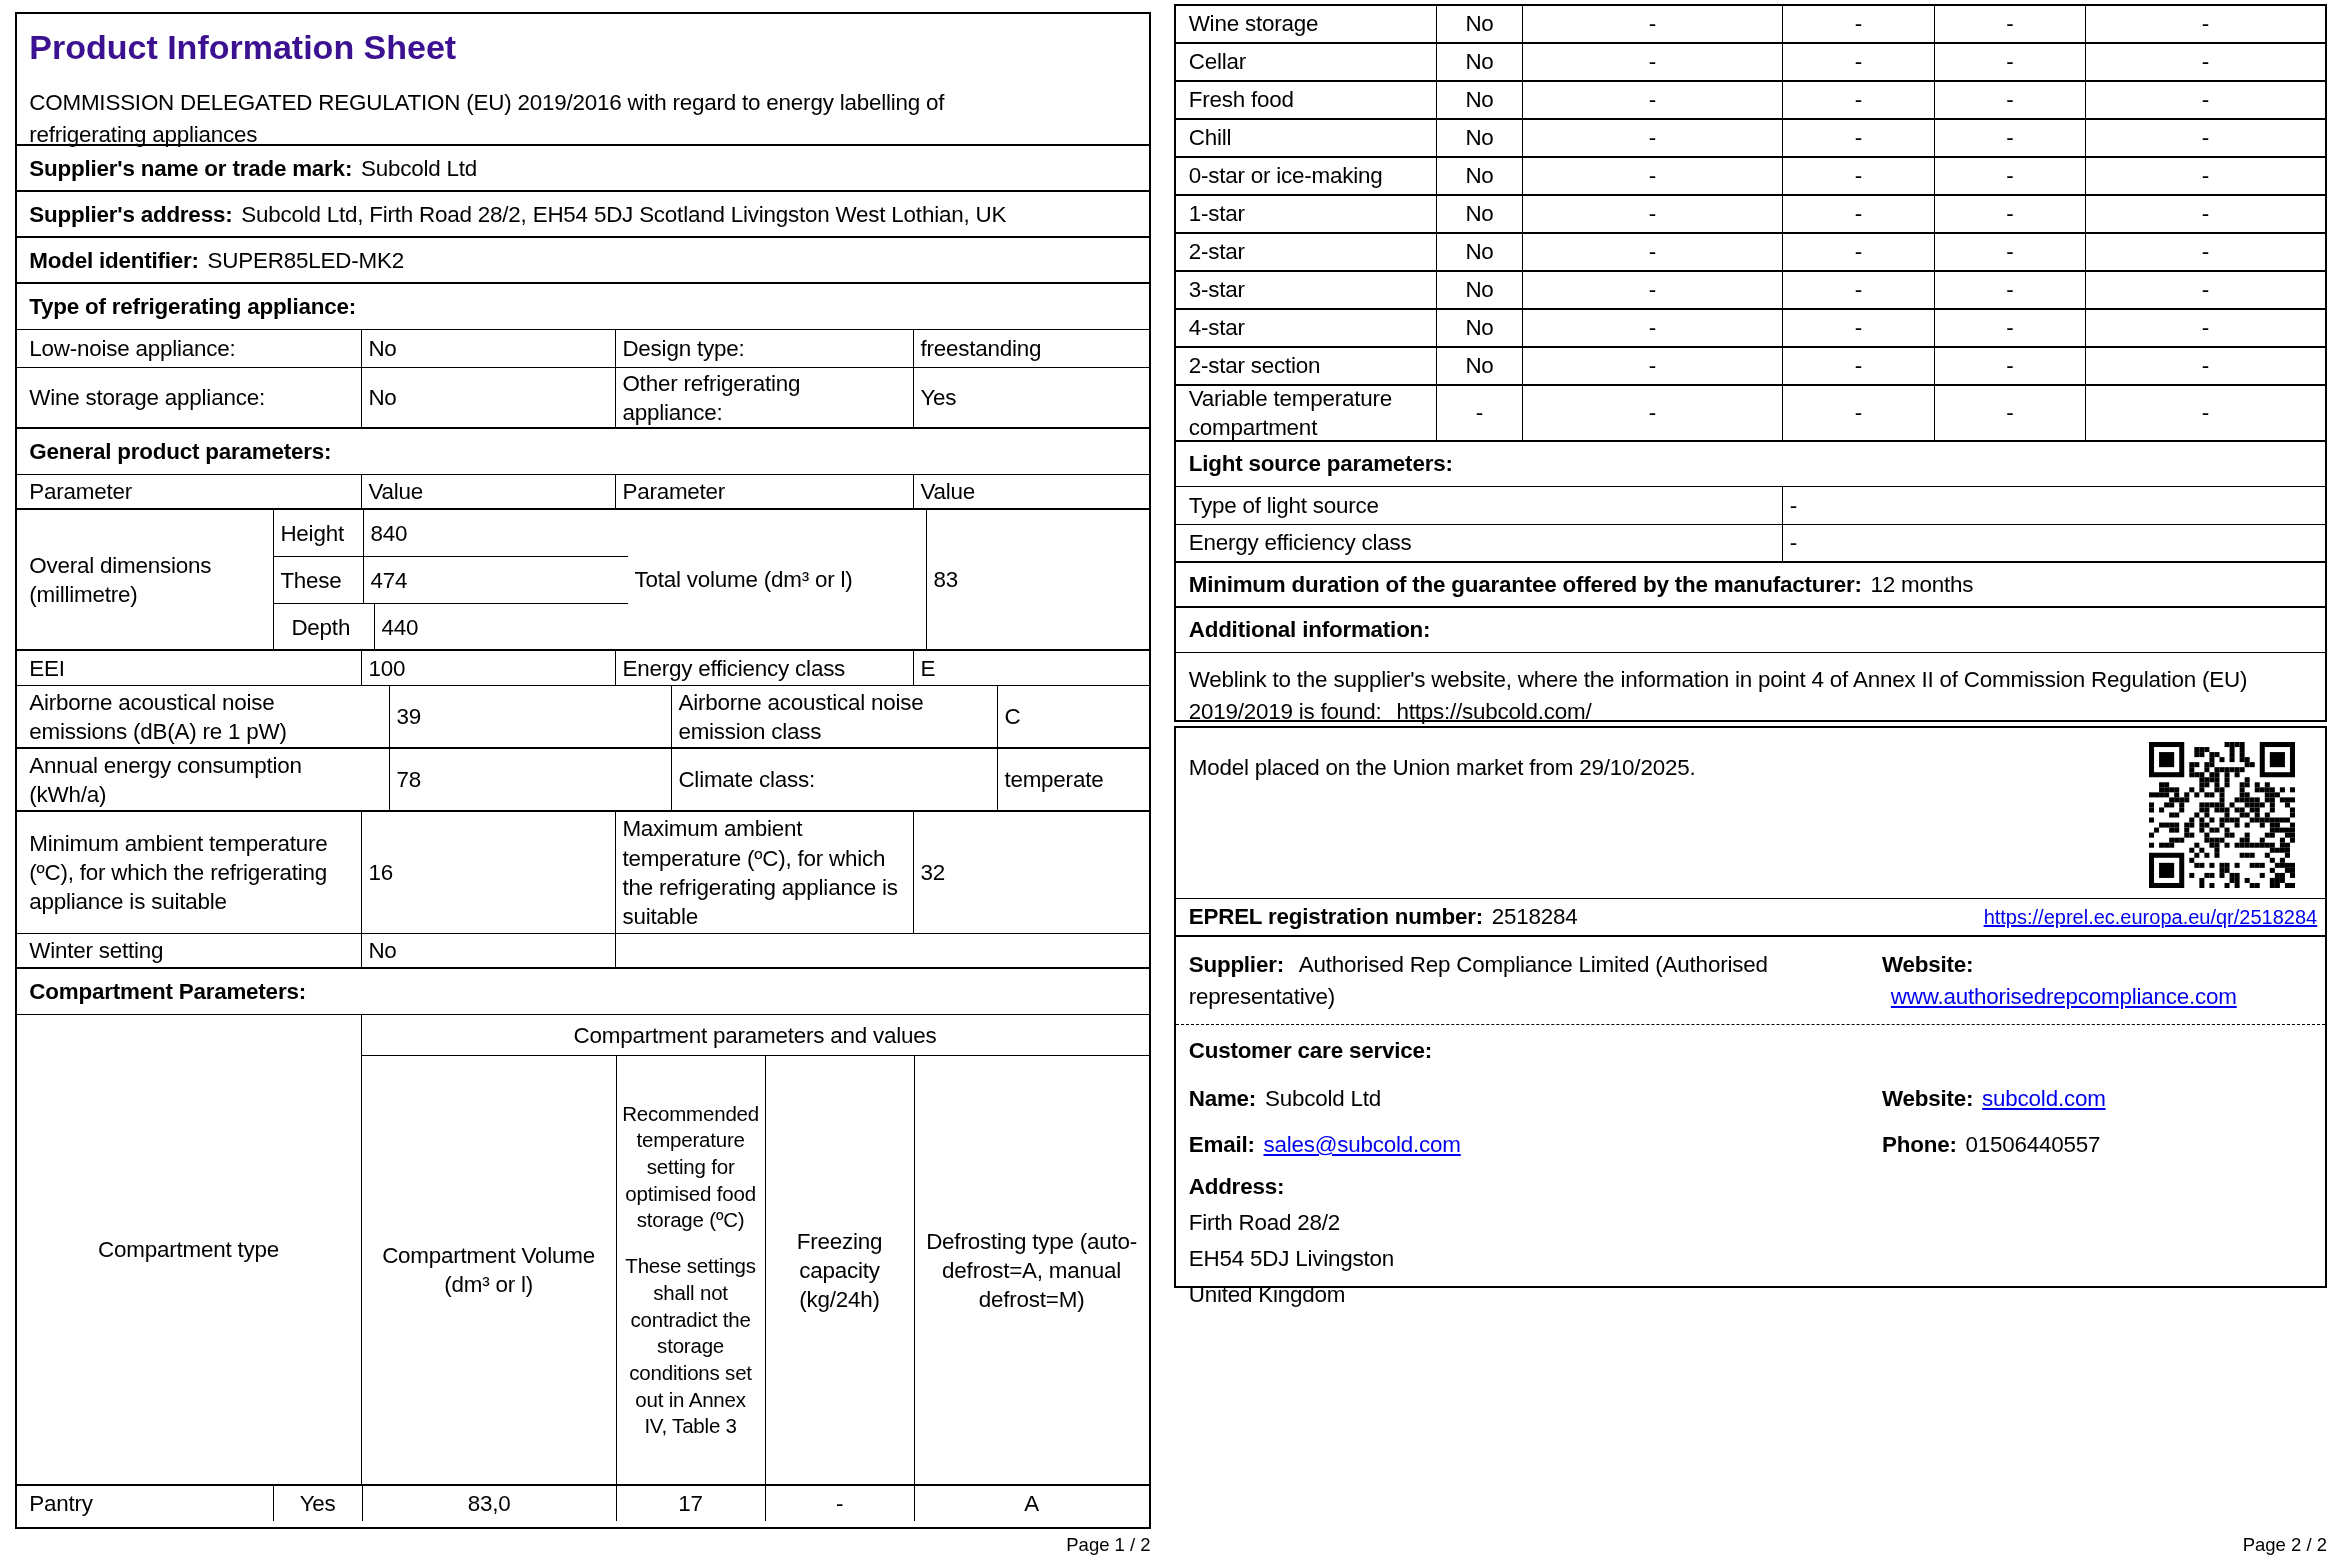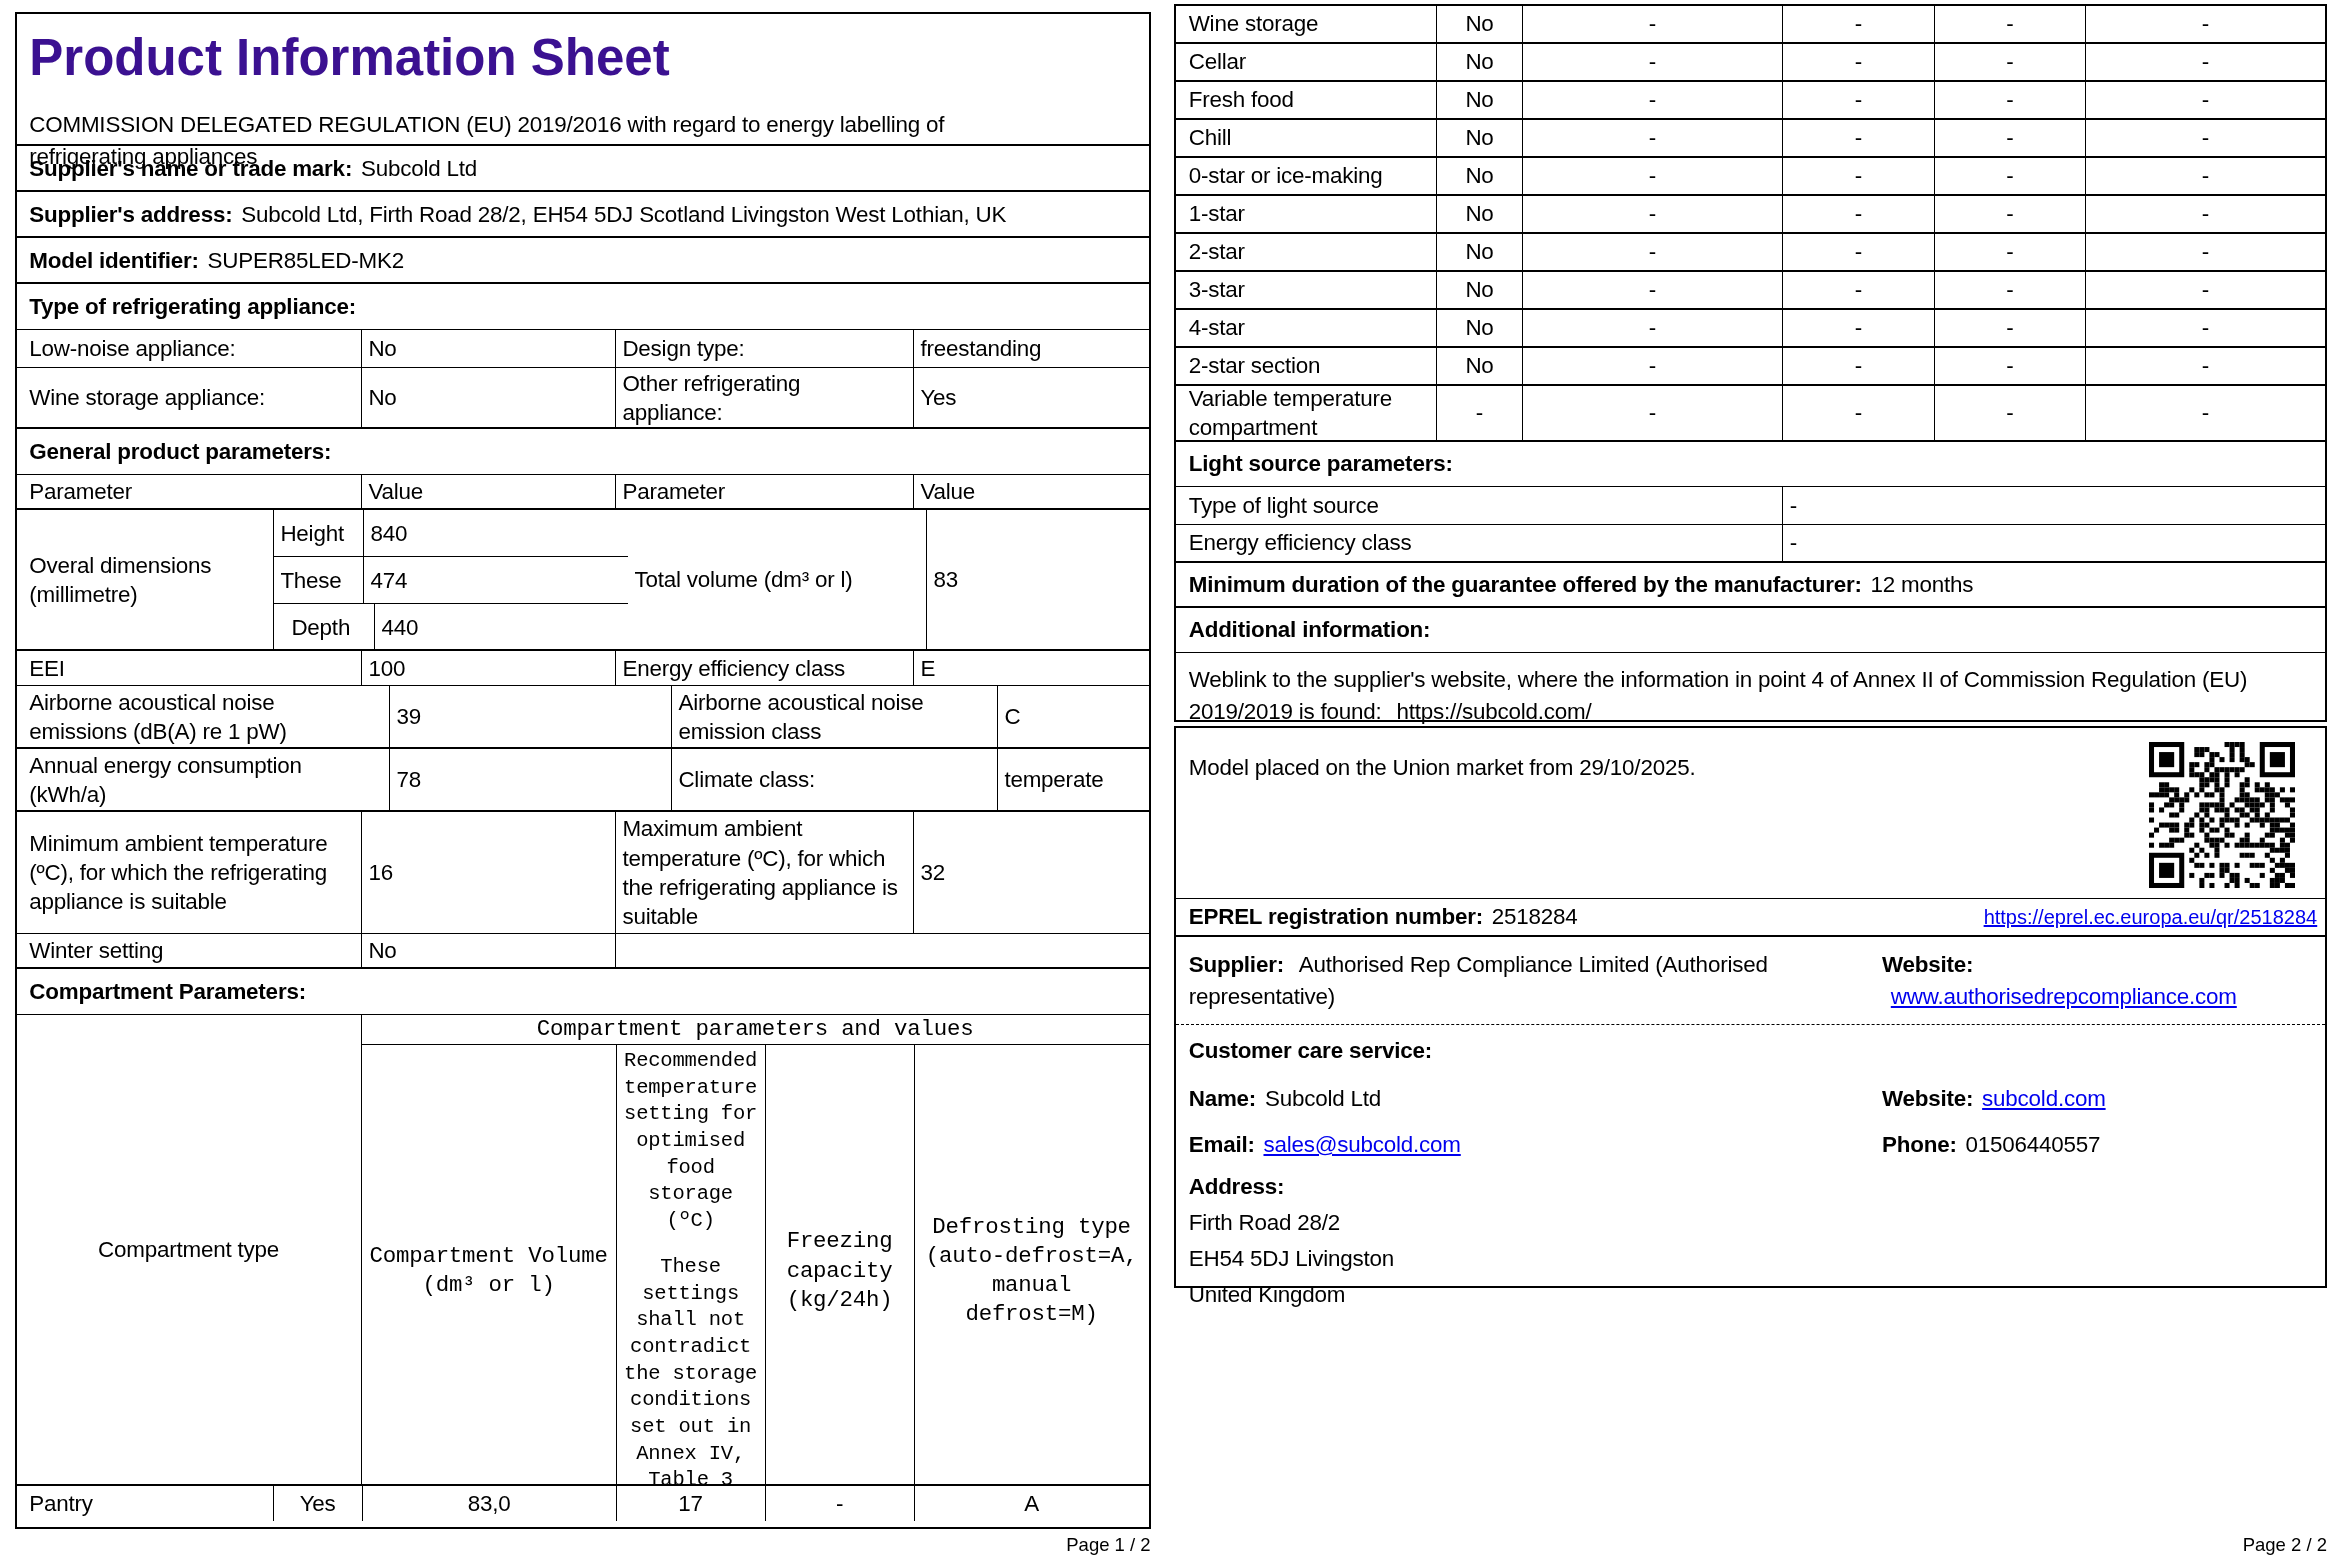--- a/index.html
+++ b/index.html
@@ -23,27 +23,27 @@
   .dimlab{width:256px;} .dimname{width:89px;} .dimval{width:254px;}
   .cc1{width:344px;} .ccvol{width:254px;} .cctemp{width:149px;} .ccfrz{width:149px;} .ccdef{flex:1;}
   .pn{width:256px;} .py{width:89px;}
   
   .q1{width:260px;} .q2{width:86px;} .q3{width:260px;} .q4{width:152px;} .q5{width:151px;} .q6{flex:1;}
   .ll{width:606px;} .lv{flex:1;}
   
   .h270{height:132px;} .h95{height:46px;} .h78{height:38px;} .h125{height:61px;}
   .h72{height:35px;} .h290{height:141px;} .h130{height:63px;gap:28px;} .h250{height:122px;}
   .h965{height:471px;} .h77{height:38px;} .h115{height:56px;} .h92{height:45px;} .h147{flex:1;}
-  #title{font-size:51px;font-weight:bold;color:#3b1191;letter-spacing:0;margin:10.7px 0 0 12.7px;}
+  #title{font-size:34px;font-weight:bold;color:#3b1191;letter-spacing:0;margin:10.7px 0 0 12.7px;}
   #subtitle{margin:17.6px 117px 0 12.7px;line-height:1.45;}
   .wraplab{line-height:1.3;}
   .dims-sub .srow{display:flex;height:47px;border-bottom:1px solid #000;box-sizing:border-box;}
   .dims-sub .srow:last-child{border-bottom:none;margin-left:11px;}
   .dims-sub .srow .c:first-child{border-left:none;}
-  .comphead-right{flex:1;display:flex;flex-direction:column;border-left:1px solid #000;font-family:Liberation Mono, monospace;}
+  .comphead-right{flex:1;display:flex;flex-direction:column;border-left:1px solid #000;}
   .comphead-right .ghdr{height:41px;display:flex;align-items:center;justify-content:center;border-bottom:1px solid #000;box-sizing:border-box;}
   .comphead-right .subcols{flex:1;display:flex;}
   .comphead-right .subcols .c{align-items:center;justify-content:center;text-align:center;line-height:1.3;}
   .comphead-right .subcols .c:first-child{border-left:none;}
   .small{font-size:20.5px;line-height:1.25;}
   .temp2{margin-top:19.5px;}
   a, .link{color:#0000ee;text-decoration:underline;}
   .footer{position:absolute;font-size:18.5px;letter-spacing:0;}
   #foot1{left:14.6px;top:1533px;width:1136px;text-align:right;}
   #foot2{left:1174px;top:1533px;width:1153px;text-align:right;}

